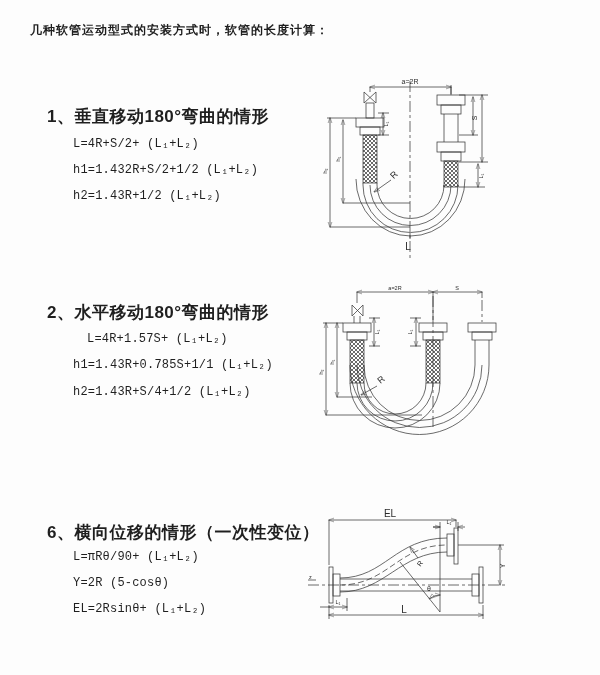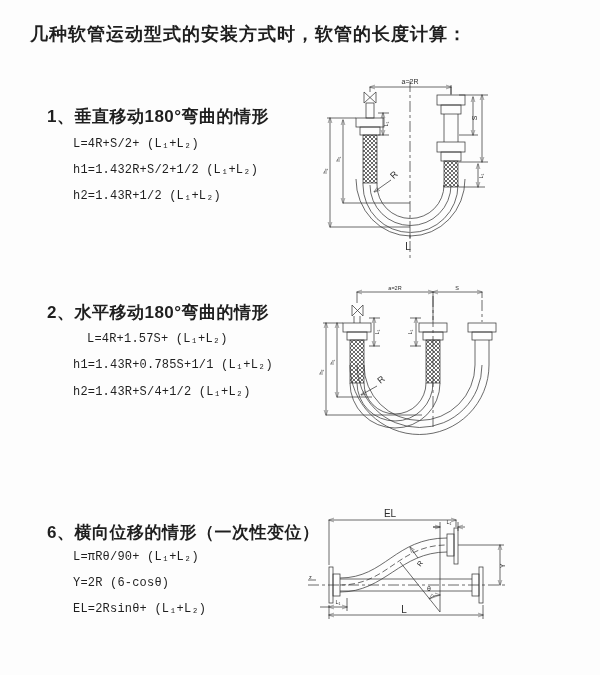--- a/index.html
+++ b/index.html
@@ -1,21 +1,21 @@
 <!DOCTYPE html>
 <html><head>
 <meta charset="utf-8">
 <style>
   html,body{margin:0;padding:0;}
   body{
     width:600px;height:675px;background:#fdfdfd;position:relative;overflow:hidden;
     font-family:"Liberation Sans","DejaVu Sans",sans-serif;color:#1f1f1f;
   }
   .abs{position:absolute;white-space:nowrap;}
-  .title{left:30px;top:22px;font-size:18px;font-weight:bold;letter-spacing:1px;font-family:Liberation Mono, monospace;}
+  .title{left:30px;top:22px;font-size:12px;font-weight:bold;letter-spacing:1px;font-family:Liberation Mono, monospace;}
   .heading{font-size:17px;font-weight:bold;letter-spacing:0.5px;}
   .formula{font-size:12px;letter-spacing:0.2px;font-family:Liberation Mono, monospace;}
   .dwg{position:absolute;}
   .dwg path,.dwg line,.dwg rect,.dwg polyline{stroke:#3a3a3a;stroke-width:0.75;fill:none;}
   .dwg .hatch{fill:url(#hz1);}
   .dwg2 .hatch{fill:url(#hz2);}
   .dwg text{stroke:none;fill:#2a2a2a;font-family:"Liberation Sans","DejaVu Sans",sans-serif;}
   .lbl{font-size:7px;}
   .lbl-s{font-size:5.5px;}
   .lbl-b{font-size:10px;}
@@ -32,21 +32,21 @@
 <div class="abs formula" style="left:73px;top:163px">h1=1.432R+S/2+1/2 (L₁+L₂)</div>
 <div class="abs formula" style="left:73px;top:189px">h2=1.43R+1/2 (L₁+L₂)</div>
 
 <div class="abs heading" style="left:47px;top:301px">2、水平移动180°弯曲的情形</div>
 <div class="abs formula" style="left:87px;top:332px">L=4R+1.57S+ (L₁+L₂)</div>
 <div class="abs formula" style="left:73px;top:358px">h1=1.43R+0.785S+1/1 (L₁+L₂)</div>
 <div class="abs formula" style="left:73px;top:385px">h2=1.43R+S/4+1/2 (L₁+L₂)</div>
 
 <div class="abs heading" style="left:47px;top:521px">6、横向位移的情形（一次性变位）</div>
 <div class="abs formula" style="left:73px;top:550px">L=πRθ/90+ (L₁+L₂)</div>
-<div class="abs formula" style="left:73px;top:576px">Y=2R (6-cosθ)</div>
+<div class="abs formula" style="left:73px;top:576px">Y=2R (5-cosθ)</div>
 <div class="abs formula" style="left:73px;top:602px">EL=2Rsinθ+ (L₁+L₂)</div>
 
 <svg class="dwg" style="left:310px;top:65px" width="290" height="200" viewBox="0 0 290 200">
   <defs>
     <pattern id="hz1" width="4" height="4" patternUnits="userSpaceOnUse">
       <path d="M0,4 L4,0 M0,0 L4,4" stroke="#6a6a6a" stroke-width="0.5"></path>
     </pattern>
     <marker id="ar1" viewBox="0 0 10 10" refX="9" refY="5" markerWidth="8" markerHeight="8" orient="auto-start-reverse">
       <path d="M0,1.6 L10,5 L0,8.4 Z" fill="#3a3a3a" stroke="none"></path>
     </marker>

